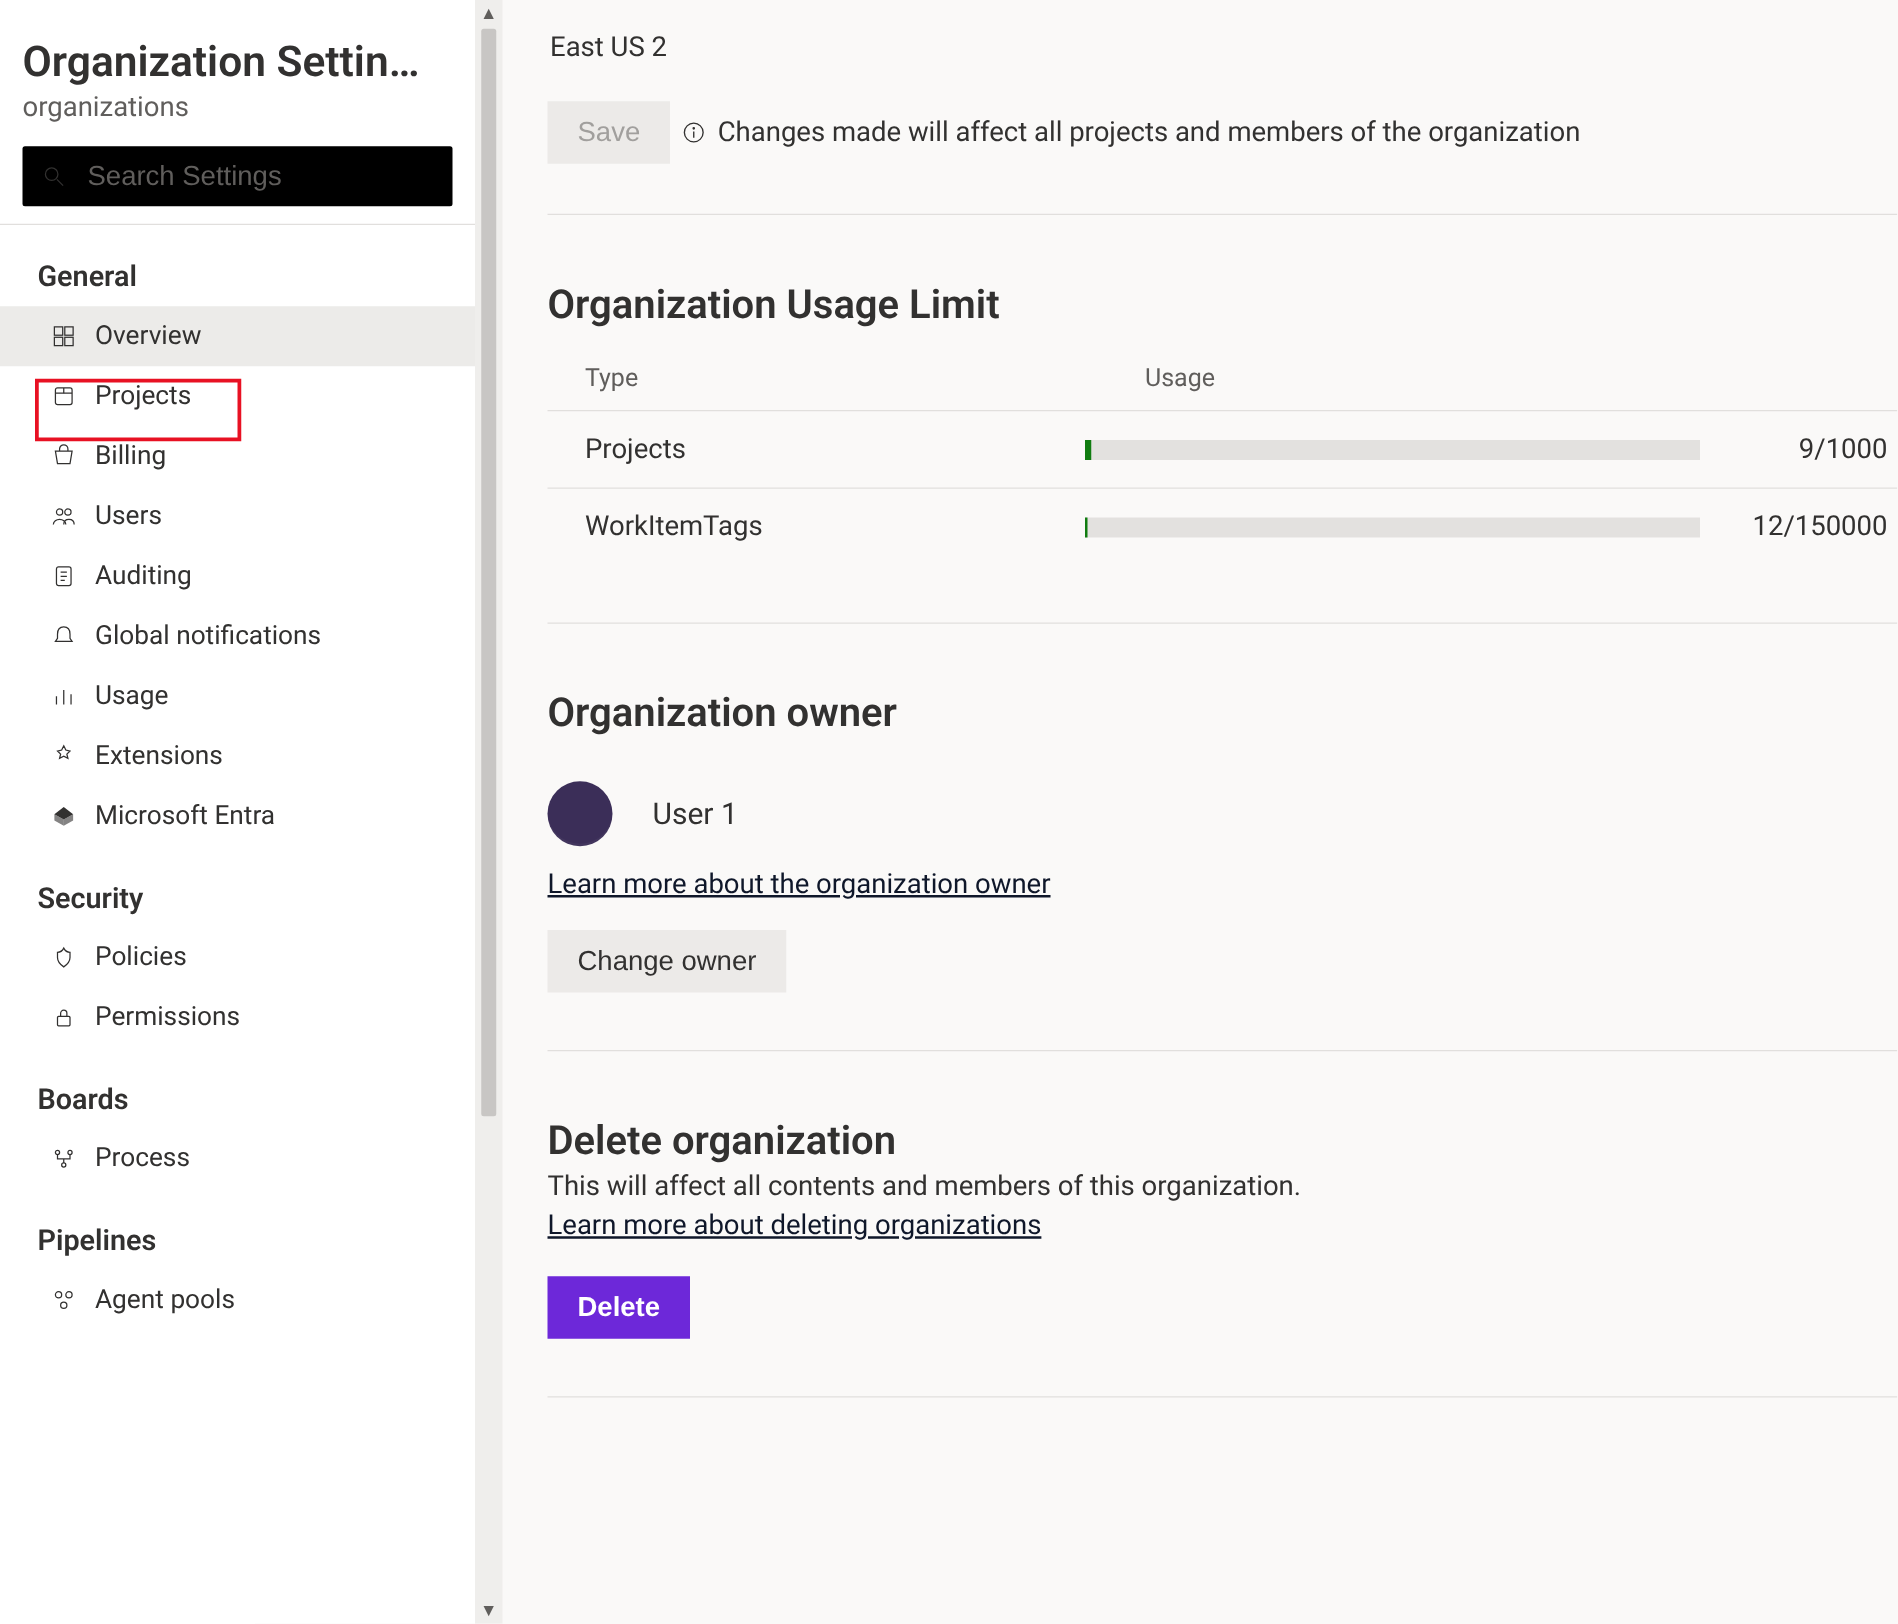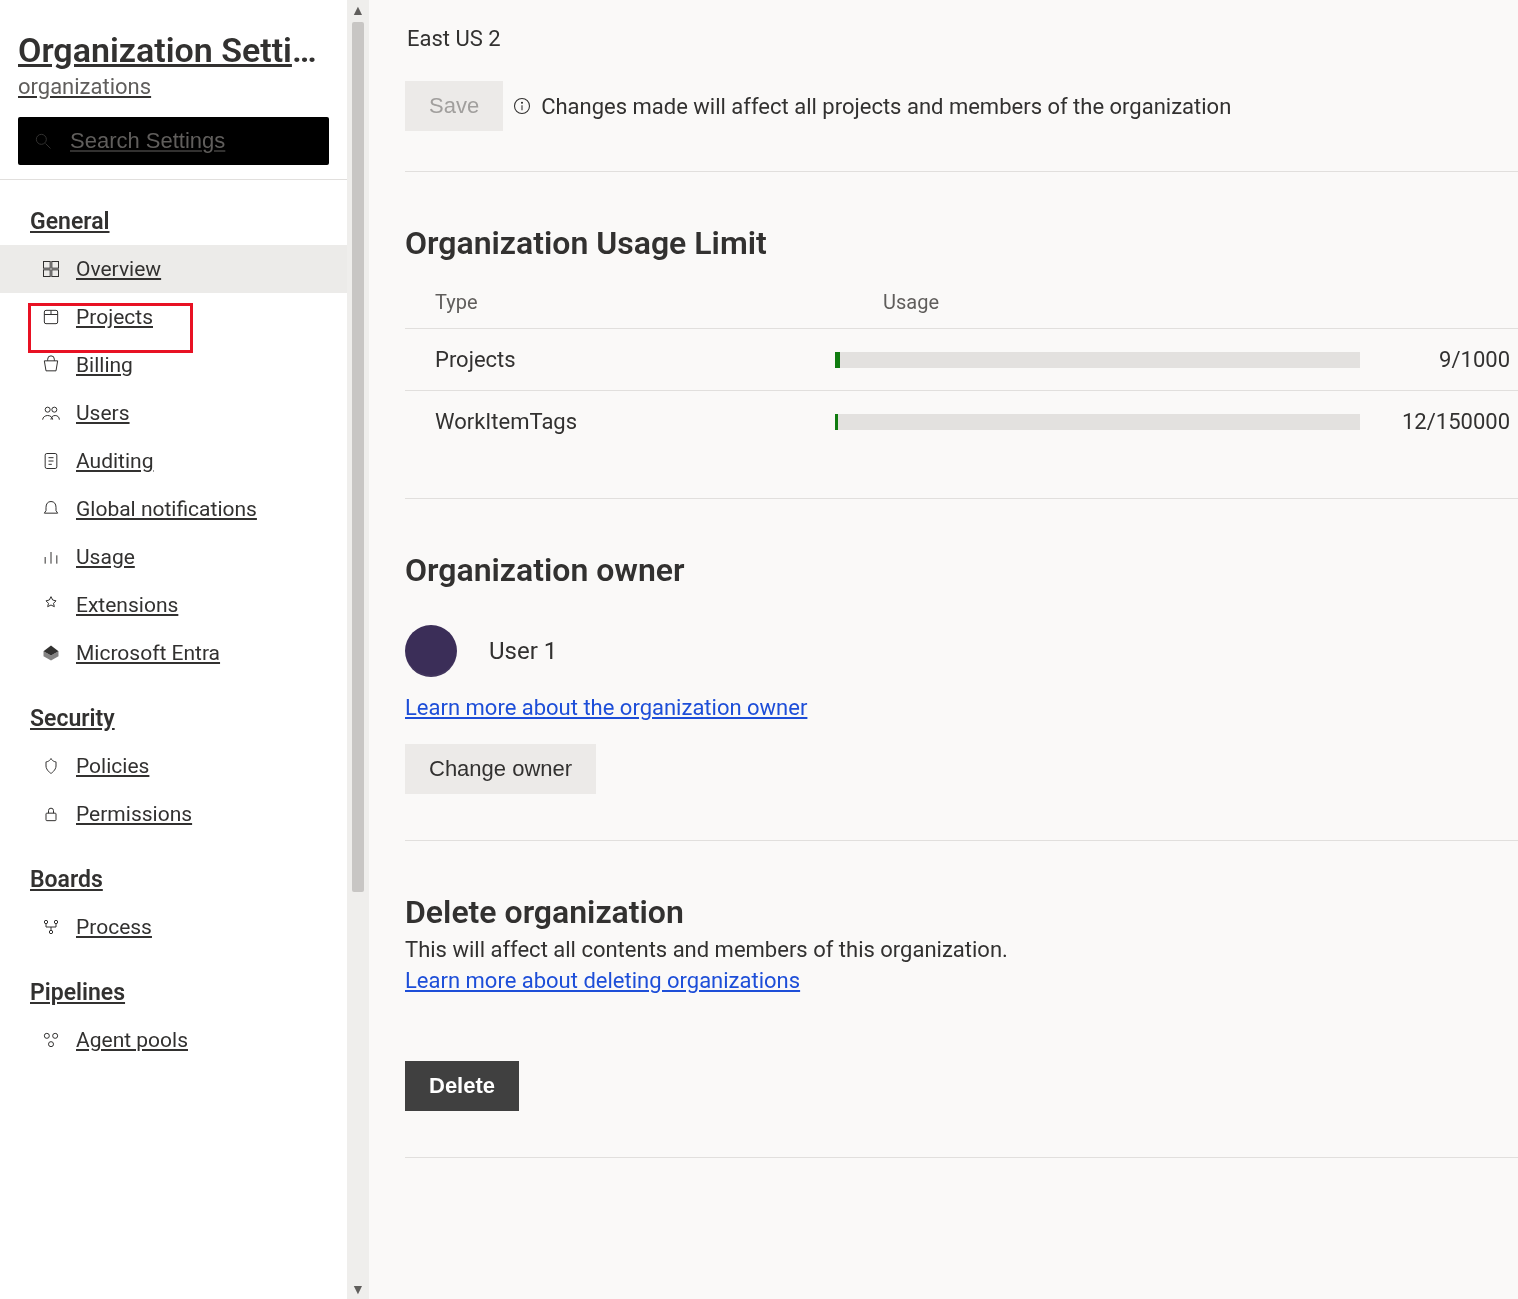--- a/index.html
+++ b/index.html
@@ -9,25 +9,24 @@
     background:#faf9f8;
     color:#323130;
     width:1518px;
     height:1299px;
     overflow:hidden;
   }
   .app { display:flex; height:100%; position:relative; }
 
   
   .sidebar {
-    width:347px;
+    width:380px;
     background:#fff;
     position:relative;
     padding:30px 0 0 0;
-    text-decoration:underline;
   }
   .sb-title {
     font-size:34px;
     font-weight:600;
     padding:0 18px;
     white-space:nowrap;
     overflow:hidden;
     text-overflow:ellipsis;
   }
   .sb-sub {
@@ -119,24 +118,23 @@
     border:none;
     color:#323130;
     cursor:pointer;
   }
   .btn.disabled{
     background:#eceae8;
     color:#a19f9d;
     cursor:default;
   }
   .btn.danger{
-    background:#404040;
+    background:#6d28d9;
     color:#fff;
     font-weight:600;
-    margin-top:40px;
   }
   .info-icon{
     width:22px;height:22px;display:inline-flex;align-items:center;justify-content:center;
   }
   .info-icon svg{width:20px;height:20px;stroke:#323130;fill:none;stroke-width:1.3;}
   .info-text{ font-size:22px; color:#323130; }
   .hr{ height:1px; background:#e1dfdd; }
   h2.section{
     font-size:32px;
     font-weight:600;
@@ -182,21 +180,21 @@
     display:flex; align-items:center; gap:32px;
     padding:12px 0 18px 0;
   }
   .avatar{
     width:52px; height:52px; border-radius:50%;
     background:#3b2e58;
     box-shadow: inset 0 -2px 0 rgba(255,255,255,0.04);
   }
   .owner-name{ font-size:24px; }
   a.link{
-    color:#1d4ed8;
+    color:#0f172a;
     font-size:22px;
   }
   .spacer-xl{ height:46px; }
   .delete-block p{
     font-size:22px; color:#323130; margin:6px 0;
   }
 </style>
 </head>
 <body>
 

